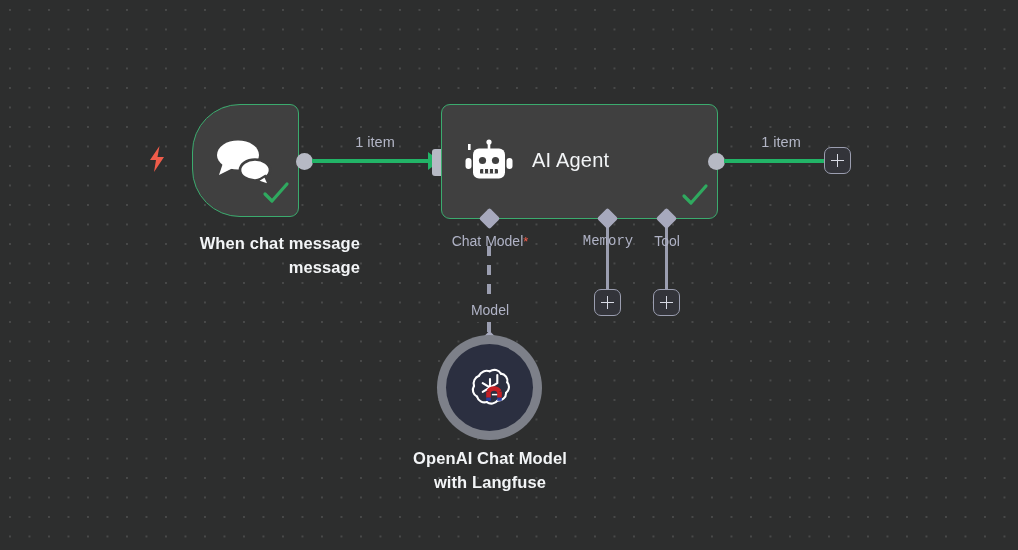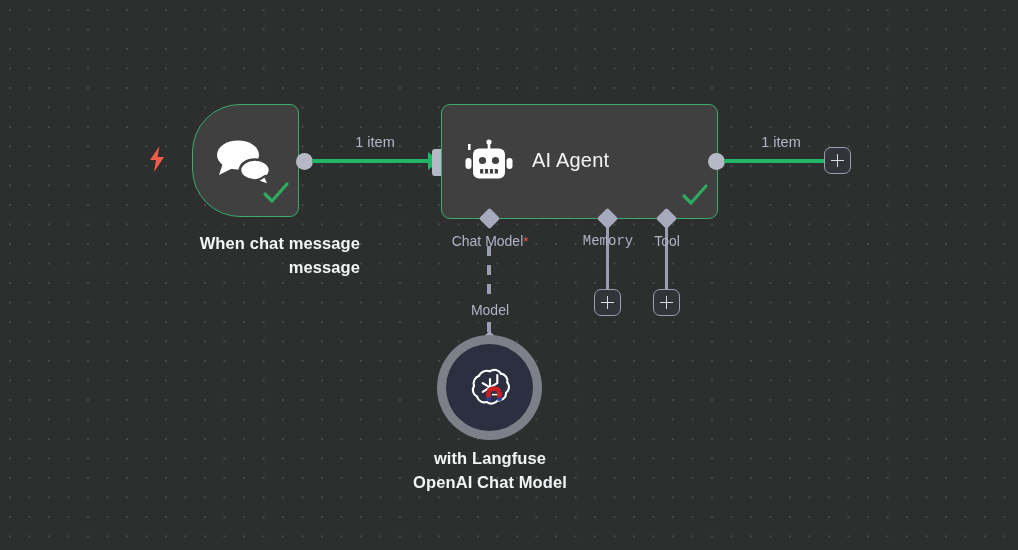--- a/index.html
+++ b/index.html
@@ -334,17 +334,17 @@
             <path d="M18.5 30.7 v3.1" stroke="#2a3f9e" stroke-width="4.6" stroke-linecap="butt"></path>
             <path d="M29.5 30.7 v3.1" stroke="#2a3f9e" stroke-width="4.6" stroke-linecap="butt"></path>
             <path d="M21.9 27.6 h5.3" stroke="#ffffff" stroke-width="1.5"></path>
           </g>
         </svg>
       </div>
     </div>
   </div>
 
   <div class="abs" id="openai-label">
+    <div>OpenAI Chat Model</div>
     <div>with Langfuse</div>
-    <div>OpenAI Chat Model</div>
   </div>
 
 </div>
 
 </body></html>

